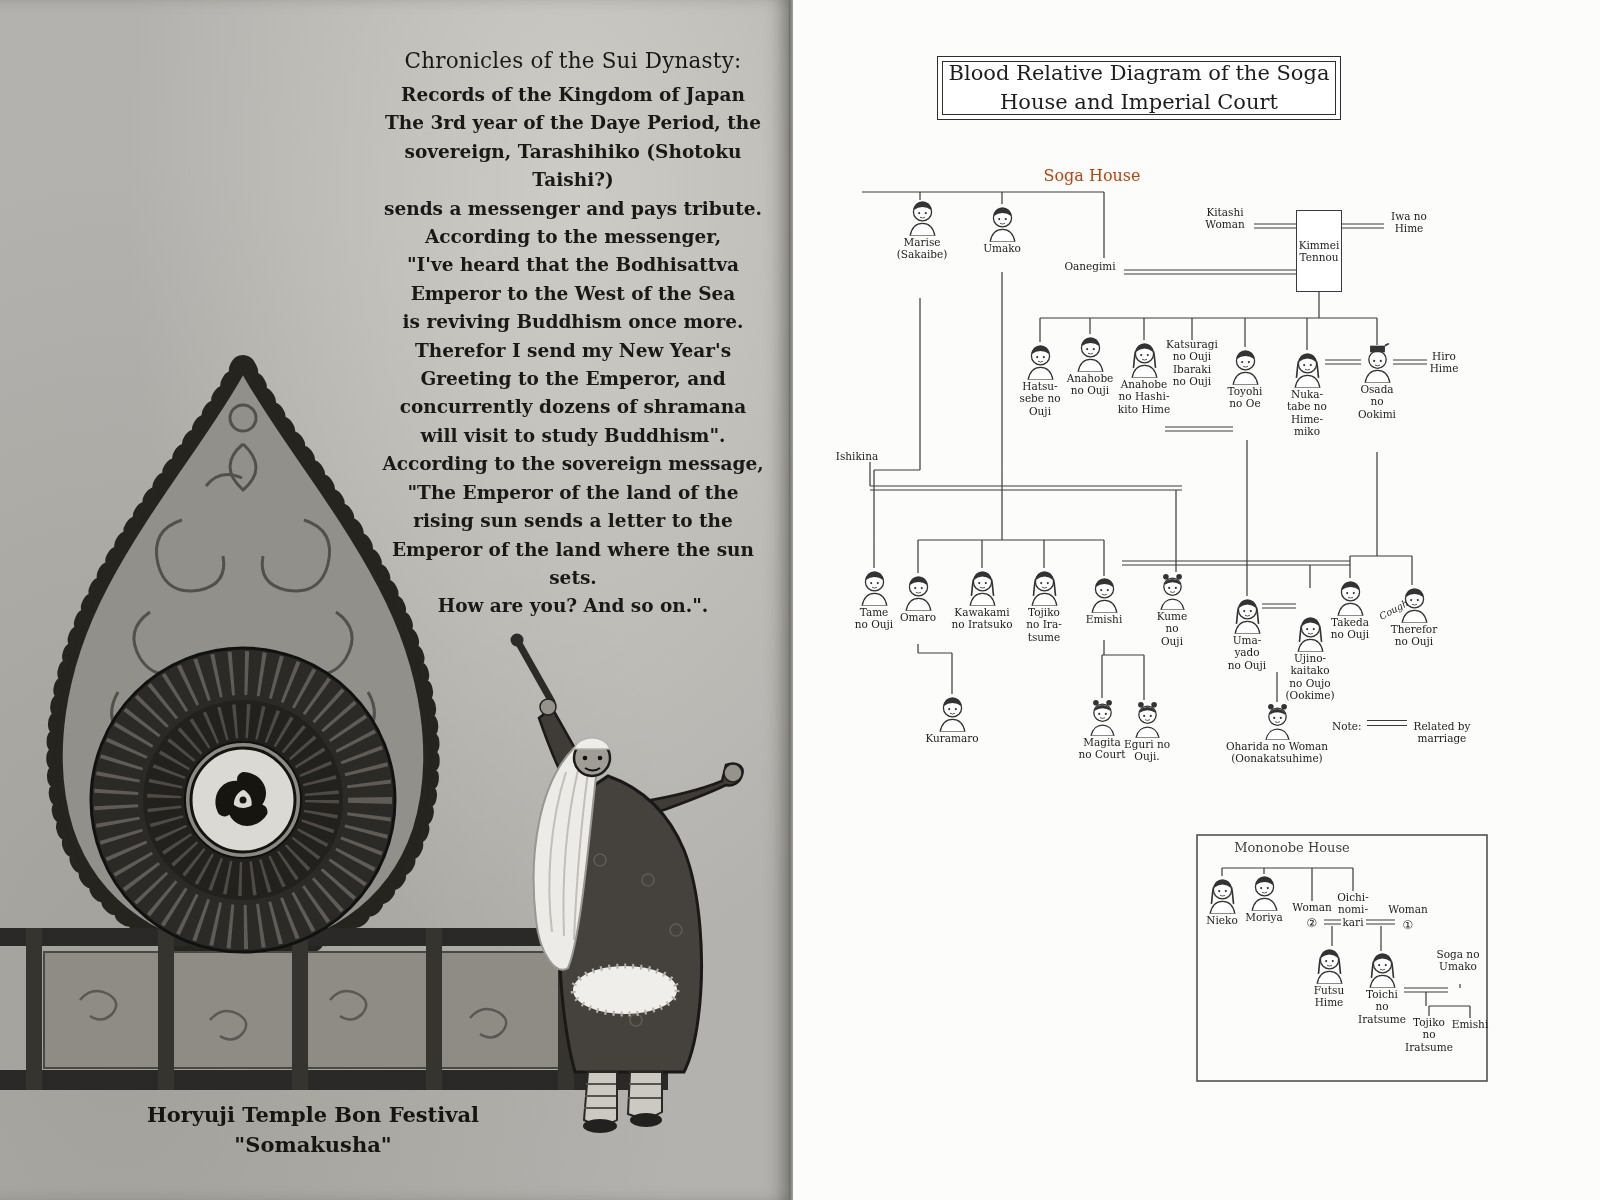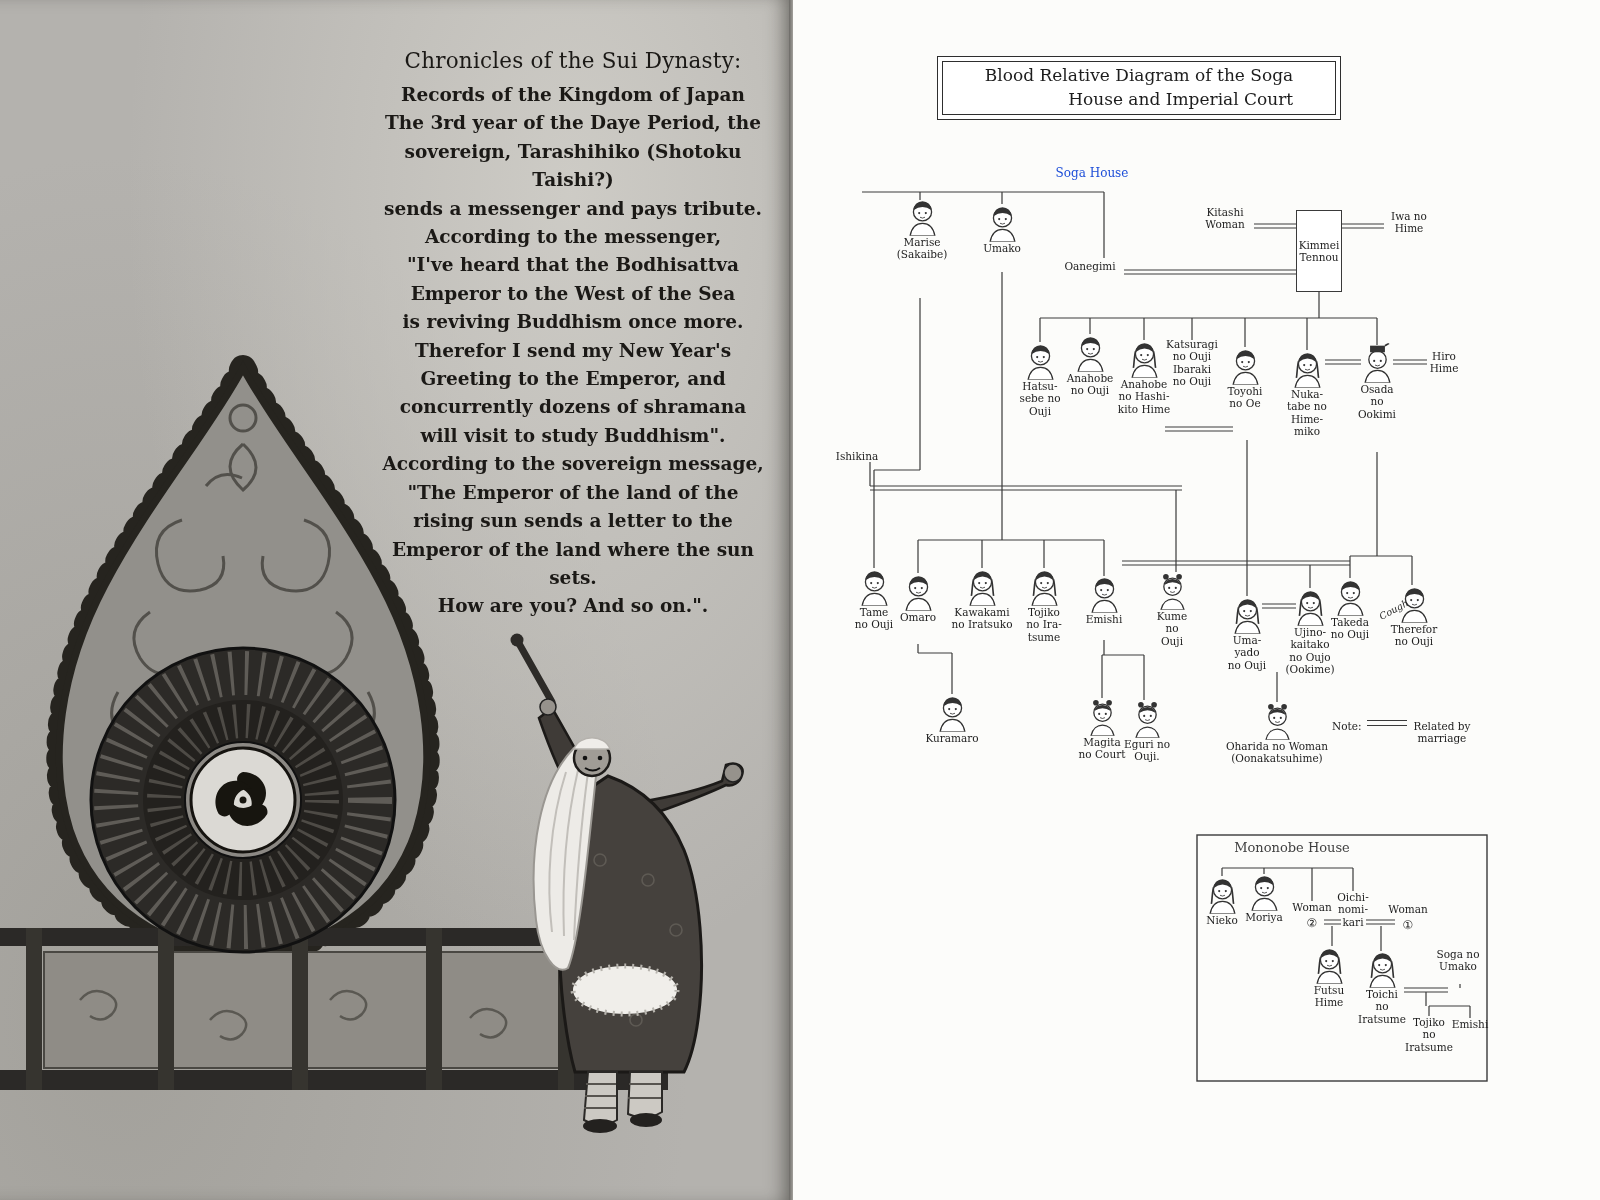--- a/index.html
+++ b/index.html
@@ -17,22 +17,22 @@
   
   .chronicle{position:absolute;left:366px;top:48px;width:414px;text-align:center;color:#1b1916;z-index:3}
   .chron-title{font-size:21.5px;font-weight:normal;letter-spacing:.2px}
   .chron-body{margin-top:8px;font-size:18.5px;font-weight:bold;line-height:28.4px;white-space:pre-line}
   .caption{position:absolute;left:138px;top:1100px;width:350px;text-align:center;font-size:21px;font-weight:bold;color:#17150f;white-space:pre-line;line-height:30px;z-index:3}
   .illustration{position:absolute;left:0;top:0;z-index:1}
 
   
   .tree-svg{position:absolute;left:0;top:0;z-index:1}
   .diagram-title-box{position:absolute;left:145px;top:56px;width:404px;height:64px;border:1.5px solid #2e2e2e;padding:4px;background:#fff;z-index:2}
-  .diagram-title{border:1px solid #2e2e2e;width:100%;height:100%;display:flex;align-items:center;justify-content:center;text-align:right;white-space:pre-line;font-size:17px;line-height:1.4;color:#1d1d1d}
-  .soga-label{position:absolute;left:300px;top:166px;transform:translateX(-50%);font-size:12px;color:#1d4ed8;z-index:2}
+  .diagram-title{border:1px solid #2e2e2e;width:100%;height:100%;display:flex;align-items:center;justify-content:center;text-align:center;white-space:pre-line;font-size:21px;line-height:1.4;color:#1d1d1d}
+  .soga-label{position:absolute;left:300px;top:166px;transform:translateX(-50%);font-size:16px;color:#c2410c;z-index:2}
   .person{position:absolute;transform:translateX(-50%);display:flex;flex-direction:column;align-items:center;width:70px;z-index:3}
   .person .bust{width:33px;height:40px;flex:none}
   .plabel{font-size:10.5px;line-height:1.18;color:#1d1d1d;text-align:center;white-space:pre-line}
   .badge{font-size:12px;margin-top:3px;color:#1d1d1d}
   .kimmei-box{width:46px;height:82px;border:1.5px solid #3a3a3a;background:#fff;justify-content:center}
   .note{position:absolute;left:540px;top:720px;display:flex;align-items:flex-start;font-size:10.5px;color:#1d1d1d;z-index:3}
   .dline{display:inline-block;width:40px;height:6px;border-top:1.3px solid #3a3a3a;border-bottom:1.3px solid #3a3a3a;margin:0 6px}
   .cough{position:absolute;left:586px;top:604px;transform:rotate(-28deg);font-size:9.5px;font-style:italic;color:#1d1d1d;z-index:3}
   .mono-title{position:absolute;left:500px;top:840px;transform:translateX(-50%);font-size:13px;color:#404040;z-index:3}
 </style>
@@ -140,20 +140,22 @@
 Greeting to the Emperor, and
 concurrently dozens of shramana
 will visit to study Buddhism".
 According to the sovereign message,
 "The Emperor of the land of the
 rising sun sends a letter to the
 Emperor of the land where the sun sets.
 How are you? And so on.".</div>
   </div>
 
+  <div class="caption">Horyuji Temple Bon Festival
+"Somakusha"</div>
 </div>
 
 <div class="spine"></div>
 
 <div class="page right-page">
 
   <svg class="tree-svg" width="808" height="1200" viewBox="0 0 808 1200">
     <defs>
       <symbol id="bust-m" viewBox="0 0 40 48">
         <path d="M5,48 C7,38 13,33 20,33 C27,33 33,38 35,48 Z" fill="#fff" stroke="#333" stroke-width="1.6"></path>
@@ -368,21 +370,21 @@
 Ouji</div>
   </div>
   <div class="person" style="left:455px;top:594px">
     <svg class="bust" viewBox="0 0 40 48">
         <use href="#bust-f"></use>
       </svg>
     <div class="plabel">Uma-
 yado
 no Ouji</div>
   </div>
-  <div class="person" style="left:518px;top:586px">
+  <div class="person" style="left:518px;top:612px">
     <svg class="bust" viewBox="0 0 40 48">
         <use href="#bust-f"></use>
       </svg>
     <div class="plabel">Ujino-
 kaitako
 no Oujo
 (Ookime)</div>
   </div>
   <div class="person" style="left:558px;top:576px">
     <svg class="bust" viewBox="0 0 40 48">

